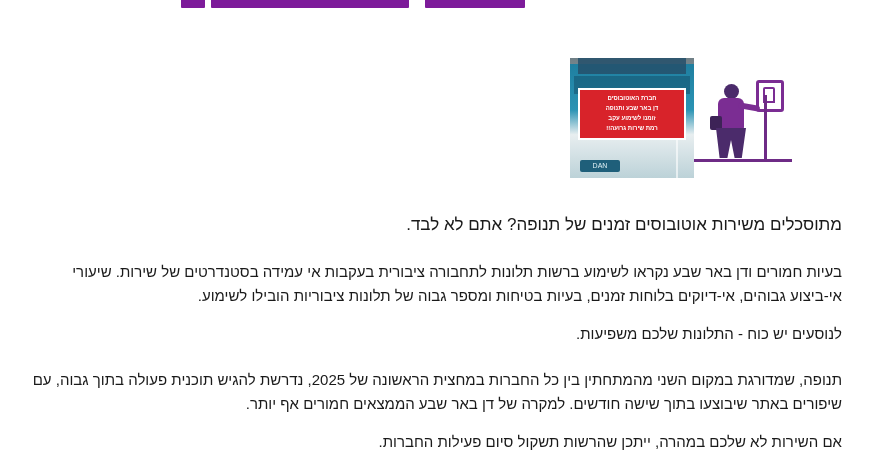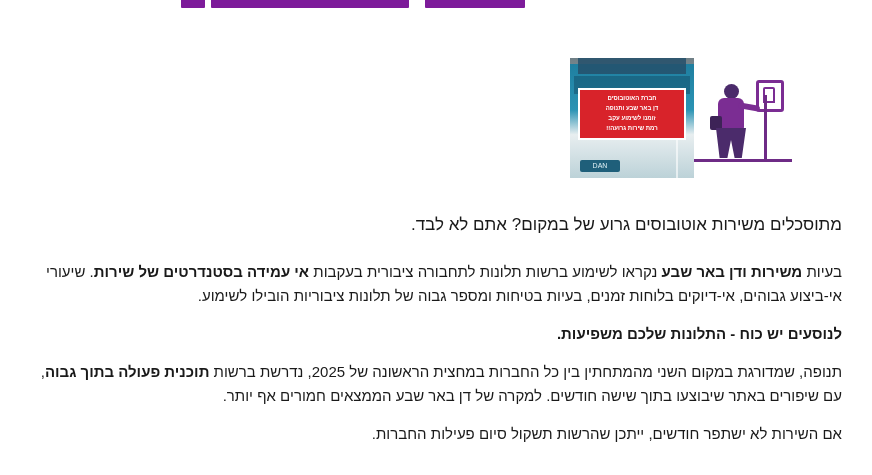--- a/index.html
+++ b/index.html
@@ -187,23 +187,23 @@
     line-height: 24px;
     color: #1a1a1a;
   }
   p.lead {
     font-size: 17px;
     line-height: 26px;
     margin-bottom: 22px;
   }
   p.callout {
     font-weight: bold;
-    margin-bottom: 14px;
-  }
-  strong { font-weight: bold; }
+    margin-bottom: 22px;
+  }
+  strong { font-weight: normal; }
 </style>
 </head>
 <body>
 
 <div class="page">
 
   <div class="top-crop">
     <div class="seg a"></div>
     <div class="seg b"></div>
     <div class="seg c"></div>
@@ -231,20 +231,20 @@
       <div class="head"></div>
       <div class="torso"></div>
       <div class="arm"></div>
       <div class="bag"></div>
       <div class="legs"></div>
       <div class="ground"></div>
     </div>
   </div>
 
   <div class="content">
-    <p class="lead"><span>מתוסכלים משירות אוטובוסים גרוע של במקום? אתם לא לבד.</span></p>
-    <p><span>בעיות </span><strong>משירות ודן באר שבע</strong><span> נקראו לשימוע ברשות תלונות לתחבורה ציבורית בעקבות </span><strong>אי עמידה בסטנדרטים של שירות</strong><span>. שיעורי אי-ביצוע גבוהים, אי-דיוקים בלוחות זמנים, בעיות בטיחות ומספר גבוה של תלונות ציבוריות הובילו לשימוע.</span></p>
+    <p class="lead"><span>מתוסכלים משירות אוטובוסים זמנים של תנופה? אתם לא לבד.</span></p>
+    <p><span>בעיות </span><strong>חמורים ודן באר שבע</strong><span> נקראו לשימוע ברשות תלונות לתחבורה ציבורית בעקבות </span><strong>אי עמידה בסטנדרטים של שירות</strong><span>. שיעורי אי-ביצוע גבוהים, אי-דיוקים בלוחות זמנים, בעיות בטיחות ומספר גבוה של תלונות ציבוריות הובילו לשימוע.</span></p>
     <p class="callout"><strong>לנוסעים יש כוח - התלונות שלכם משפיעות.</strong></p>
-    <p><span>תנופה, שמדורגת במקום השני מהמתחתין בין כל החברות במחצית הראשונה של 2025, נדרשת ברשות </span><strong>תוכנית פעולה בתוך גבוה</strong><span>, עם שיפורים באתר שיבוצעו בתוך שישה חודשים. למקרה של דן באר שבע הממצאים חמורים אף יותר.</span></p>
-    <p><span>אם השירות לא ישתפר חודשים, ייתכן שהרשות תשקול סיום פעילות החברות.</span></p>
+    <p><span>תנופה, שמדורגת במקום השני מהמתחתין בין כל החברות במחצית הראשונה של 2025, נדרשת להגיש </span><strong>תוכנית פעולה בתוך גבוה</strong><span>, עם שיפורים באתר שיבוצעו בתוך שישה חודשים. למקרה של דן באר שבע הממצאים חמורים אף יותר.</span></p>
+    <p><span>אם השירות לא שלכם במהרה, ייתכן שהרשות תשקול סיום פעילות החברות.</span></p>
   </div>
 
 </div>
 
 </body></html>

